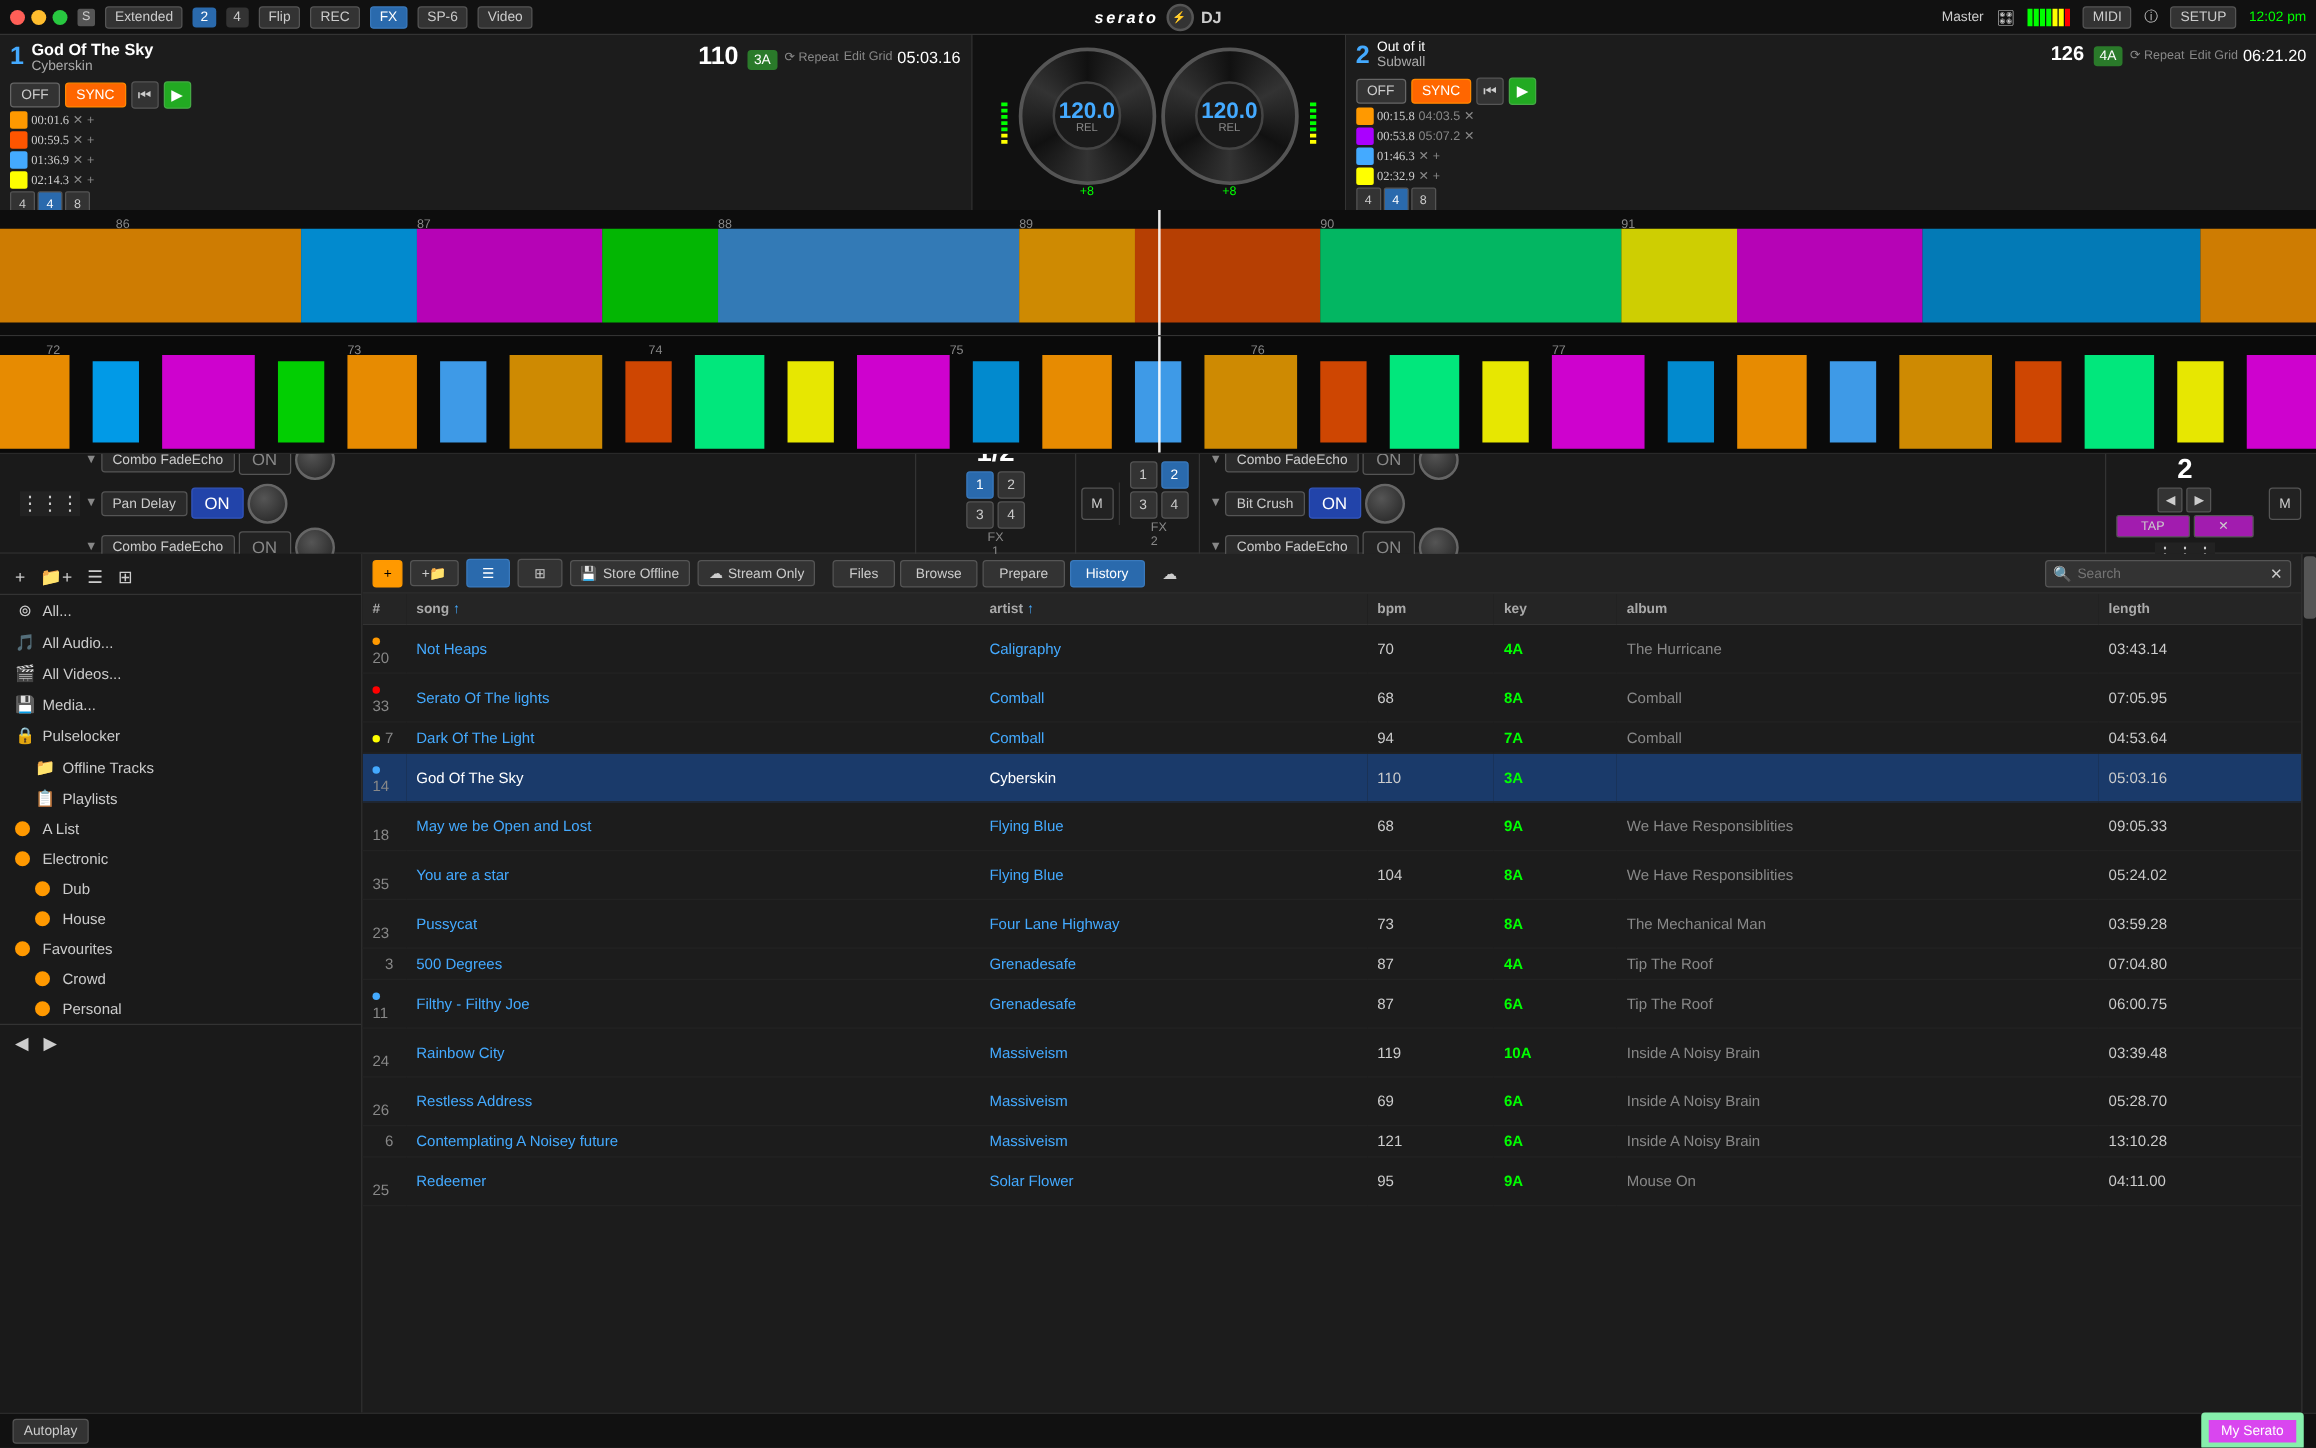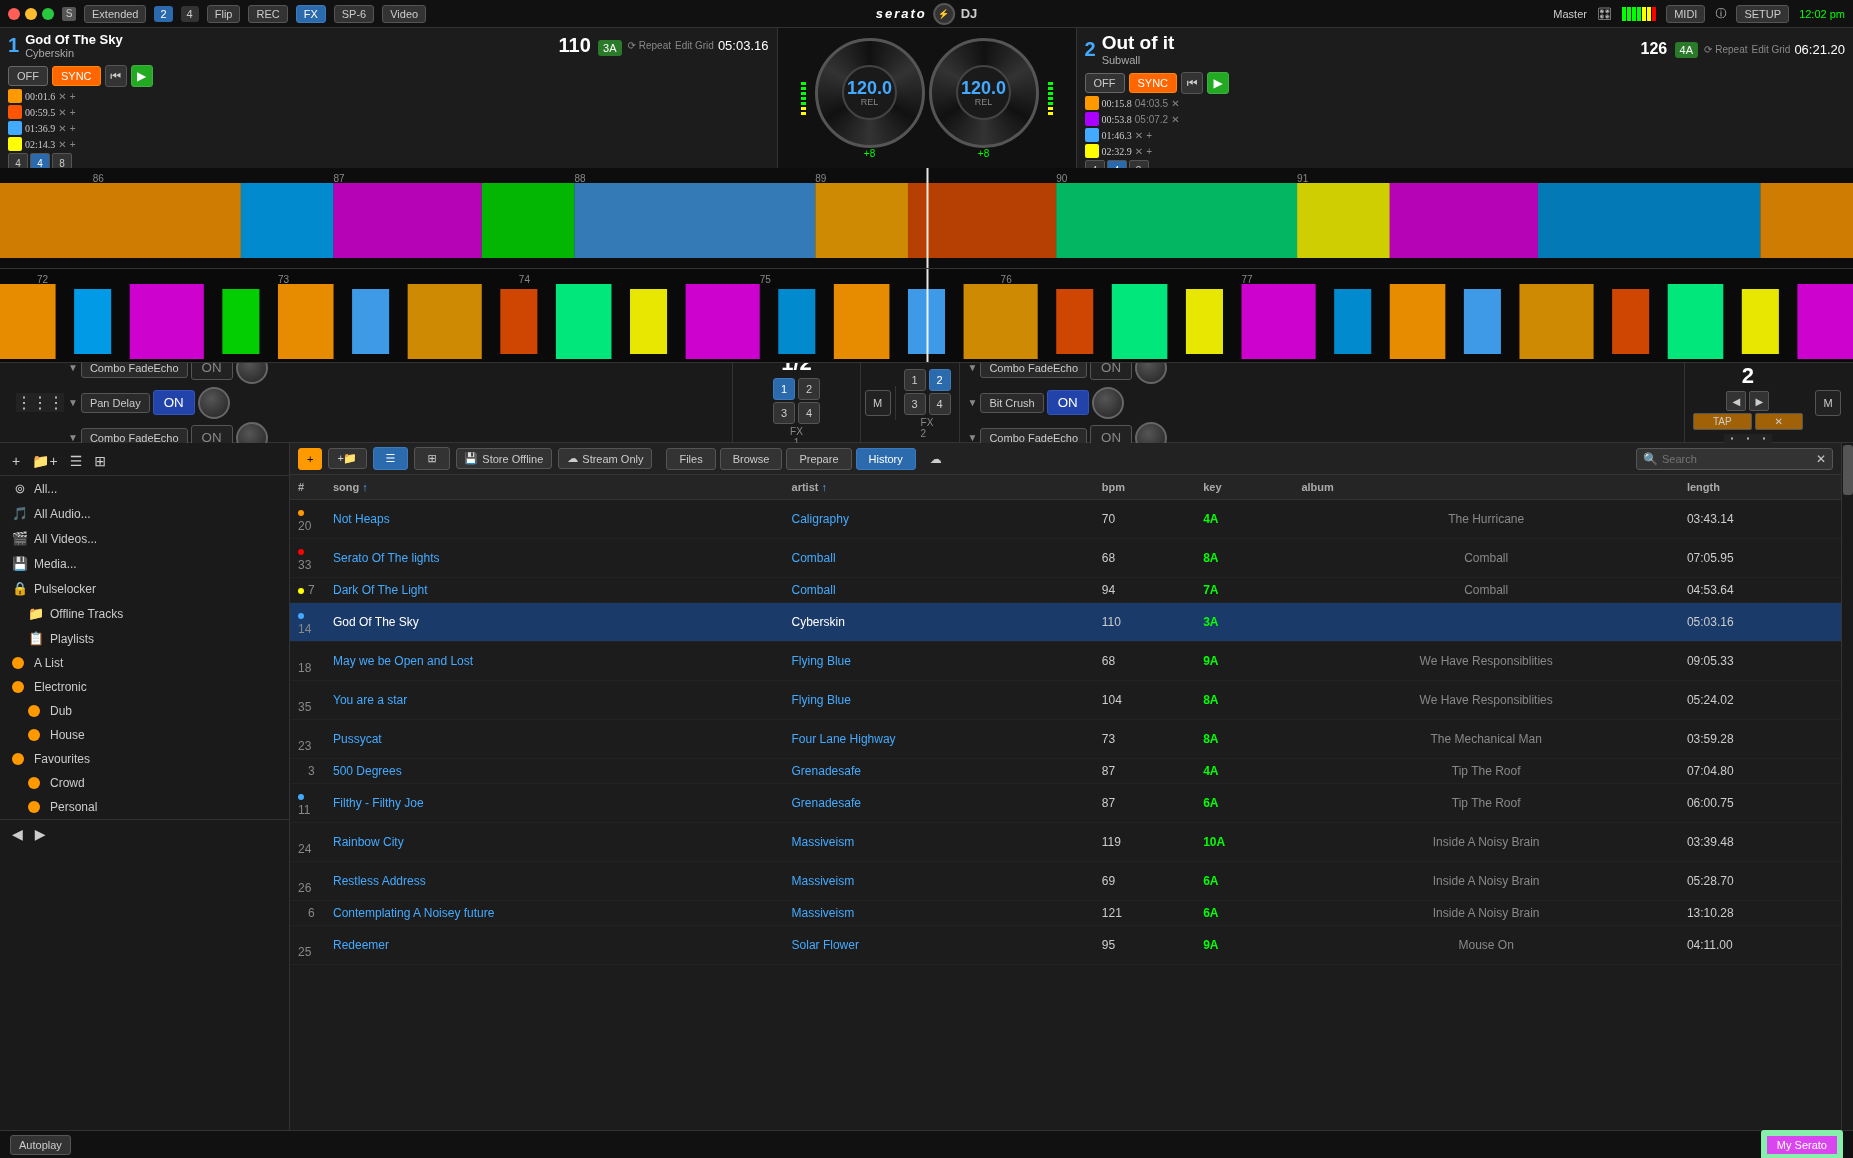--- a/index.html
+++ b/index.html
@@ -248,21 +248,21 @@
     .track-table td {
       padding: 5px 8px;
       font-size: 12px;
       border-bottom: 1px solid #222;
     }
     .td-num { color: #888; width: 35px; }
     .td-song { color: #4af; }
     .td-artist { color: #4af; }
     .td-bpm { color: #ccc; }
     .td-key { color: #ccc; }
-    .td-album { color: #888; text-align: center; }
+    .td-album { color: #888; }
     .td-length { color: #ccc; }
 
     
     .bottom-bar {
       height: 28px;
       background: #111;
       border-top: 1px solid #333;
       display: flex;
       align-items: center;
       padding: 0 10px;
@@ -408,21 +408,21 @@
     .cue-x { color: #888; font-size: 10px; cursor: pointer; }
     .cue-plus { color: #888; font-size: 10px; cursor: pointer; }
 
     .loop-controls {
       display: flex;
       align-items: center;
       gap: 3px;
       margin-top: 2px;
     }
     .loop-btn {
-      background: #a16207;
+      background: #a21caf;
       border: 1px solid #555;
       color: #ccc;
       padding: 2px 19px;
       font-size: 10px;
       border-radius: 2px;
       cursor: pointer;
     }
   </style>
 </head>
 <body>
@@ -578,21 +578,21 @@
           <div style="width:5px;height:3px;background:#ff0;"></div>
         </div>
       </div>
     </div>
   </div>
 
   <div class="deck-panel" style="background:#1c1c1c;">
     <div style="display:flex;align-items:center;gap:6px;margin-bottom:2px;">
       <span style="color:#4af;font-size:20px;font-weight:bold;">2</span>
       <div style="flex:1;">
-        <div style="color:#fff;font-size:19px;font-weight:bold;">Out of it</div>
+        <div style="color:#fff;font-size:11px;font-weight:normal;">Out of it</div>
         <div style="color:#aaa;font-size:11px;">Subwall</div>
       </div>
       <div style="text-align:right;">
         <span style="color:#fff;font-size:16px;font-weight:bold;">126</span>
         <span style="background:#2a7a2a;color:#fff;padding:2px 5px;border-radius:3px;font-size:11px;margin-left:4px;">4A</span>
       </div>
       <div style="display:flex;gap:4px;align-items:center;font-size:10px;color:#888;">
         <span>⟳ Repeat</span>
         <span>Edit Grid</span>
         <span style="color:#fff;font-size:13px;">06:21.20</span>

